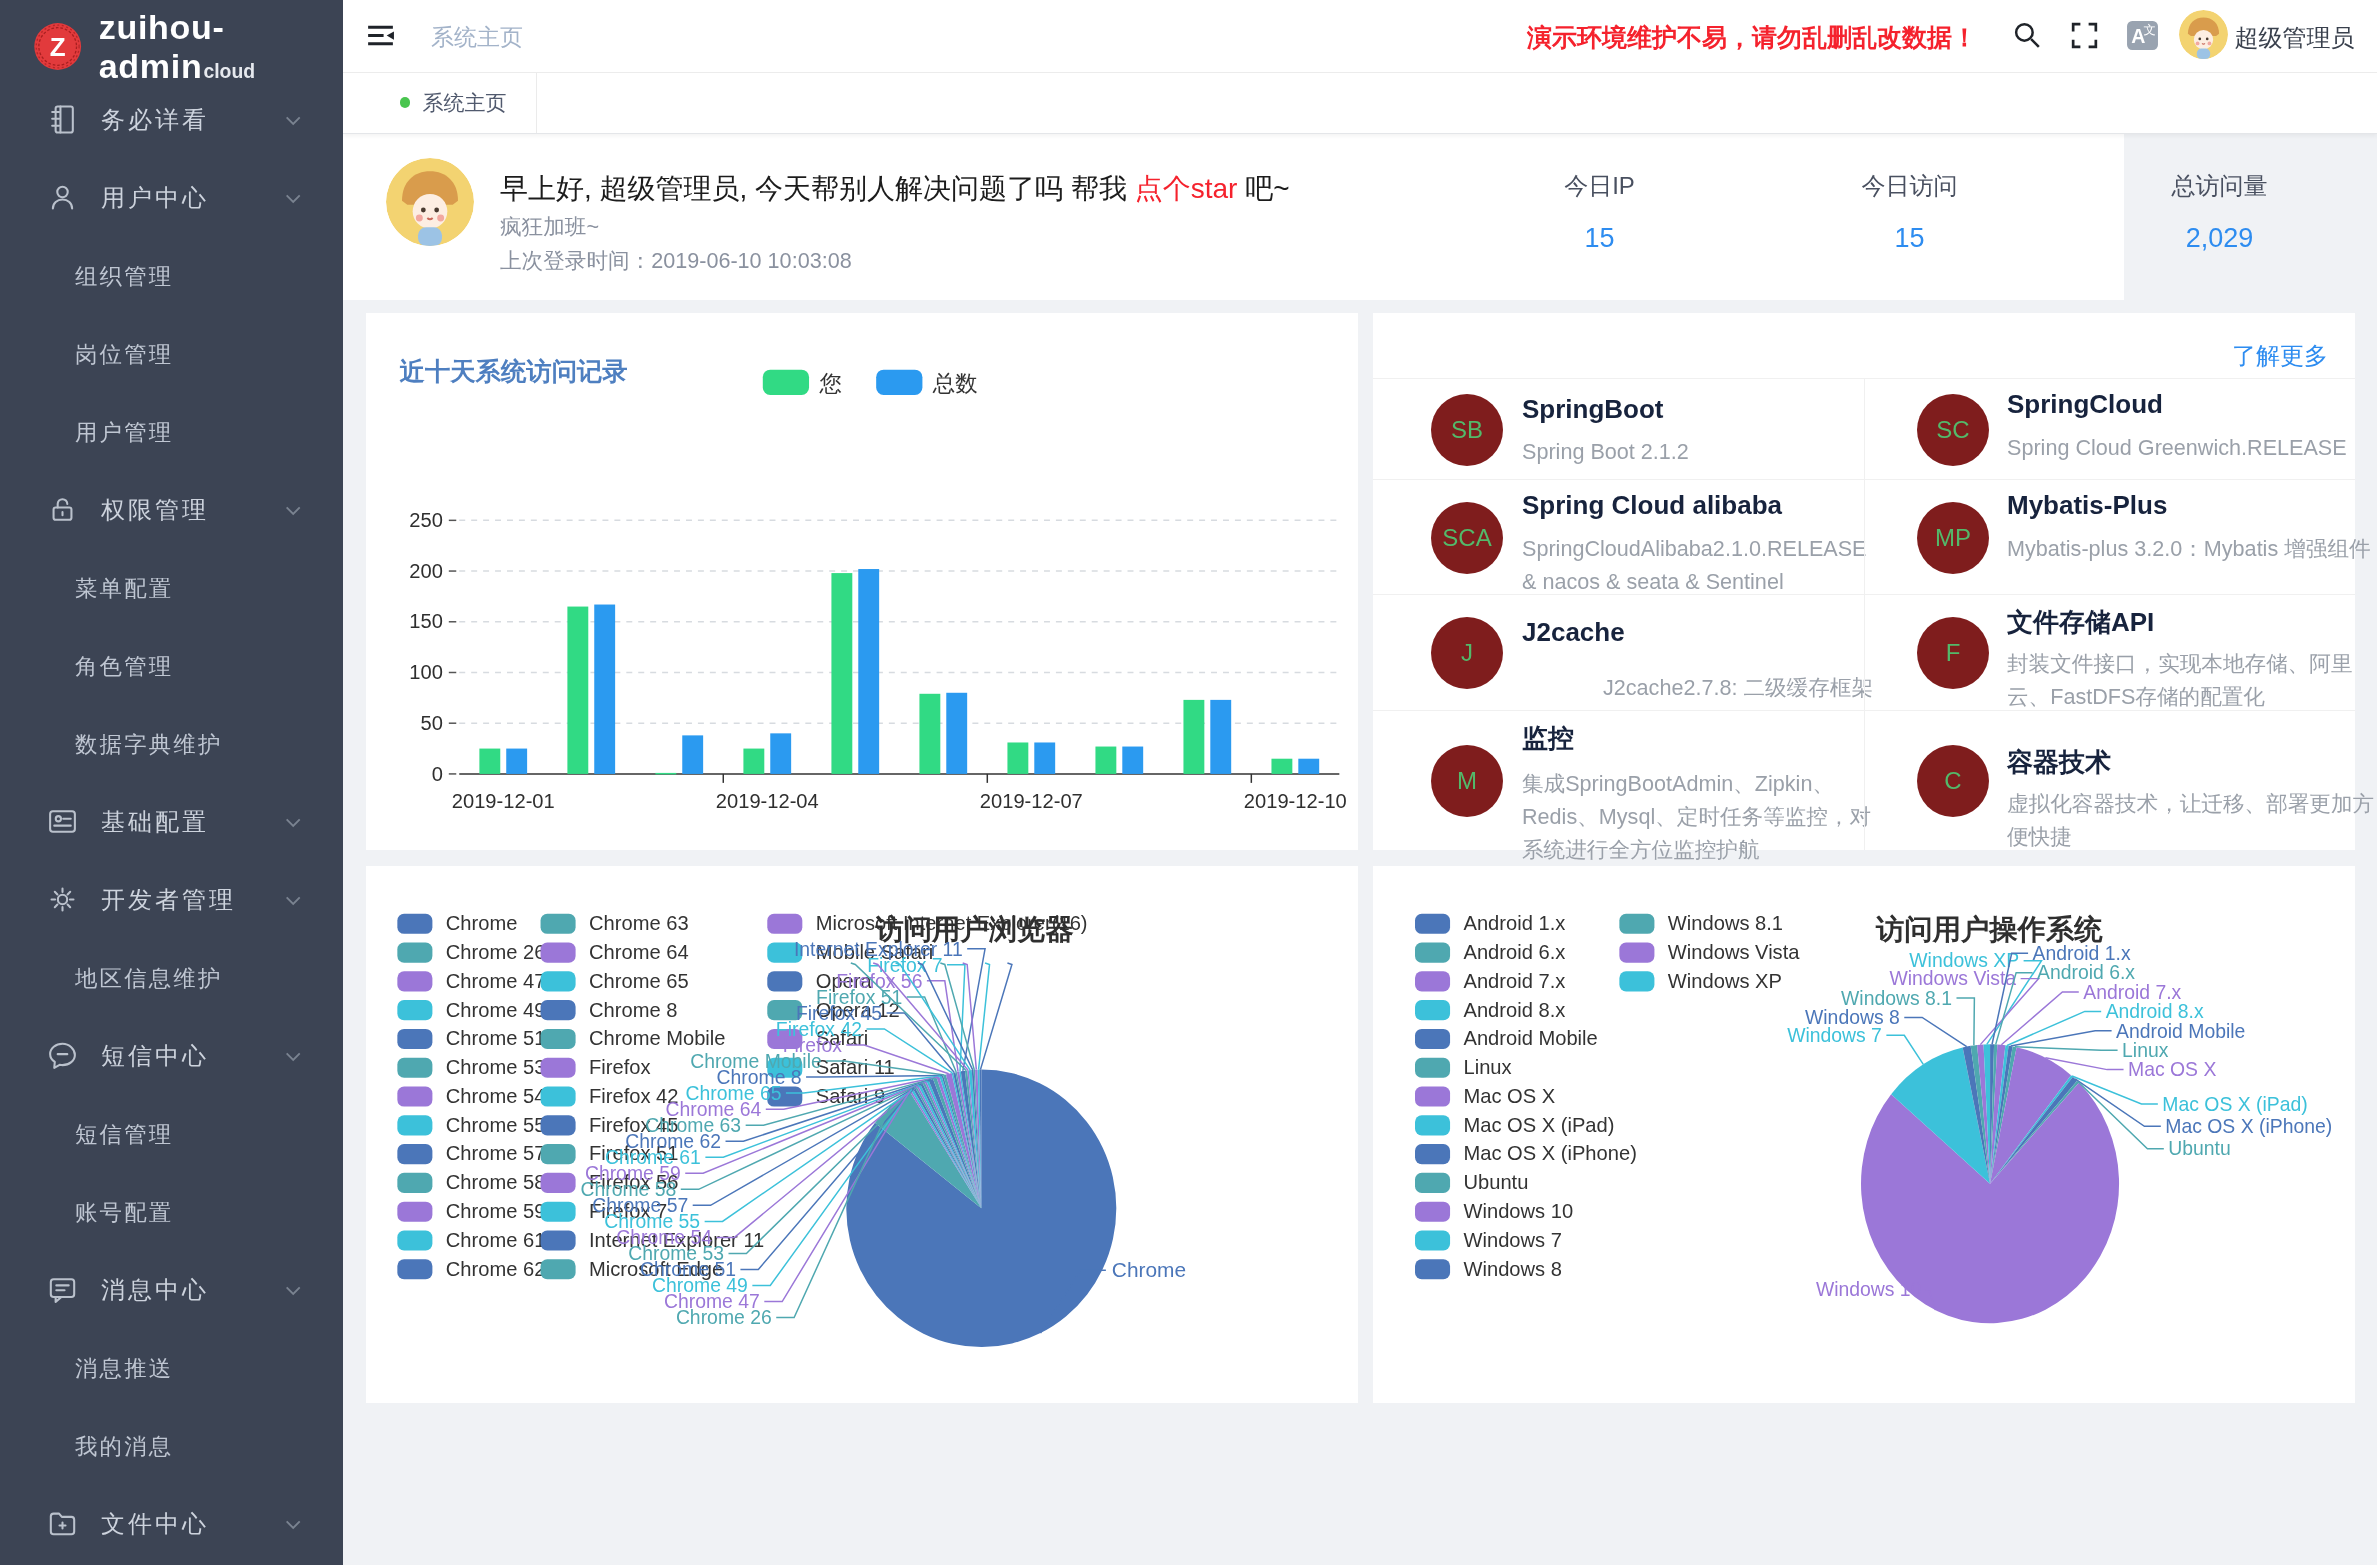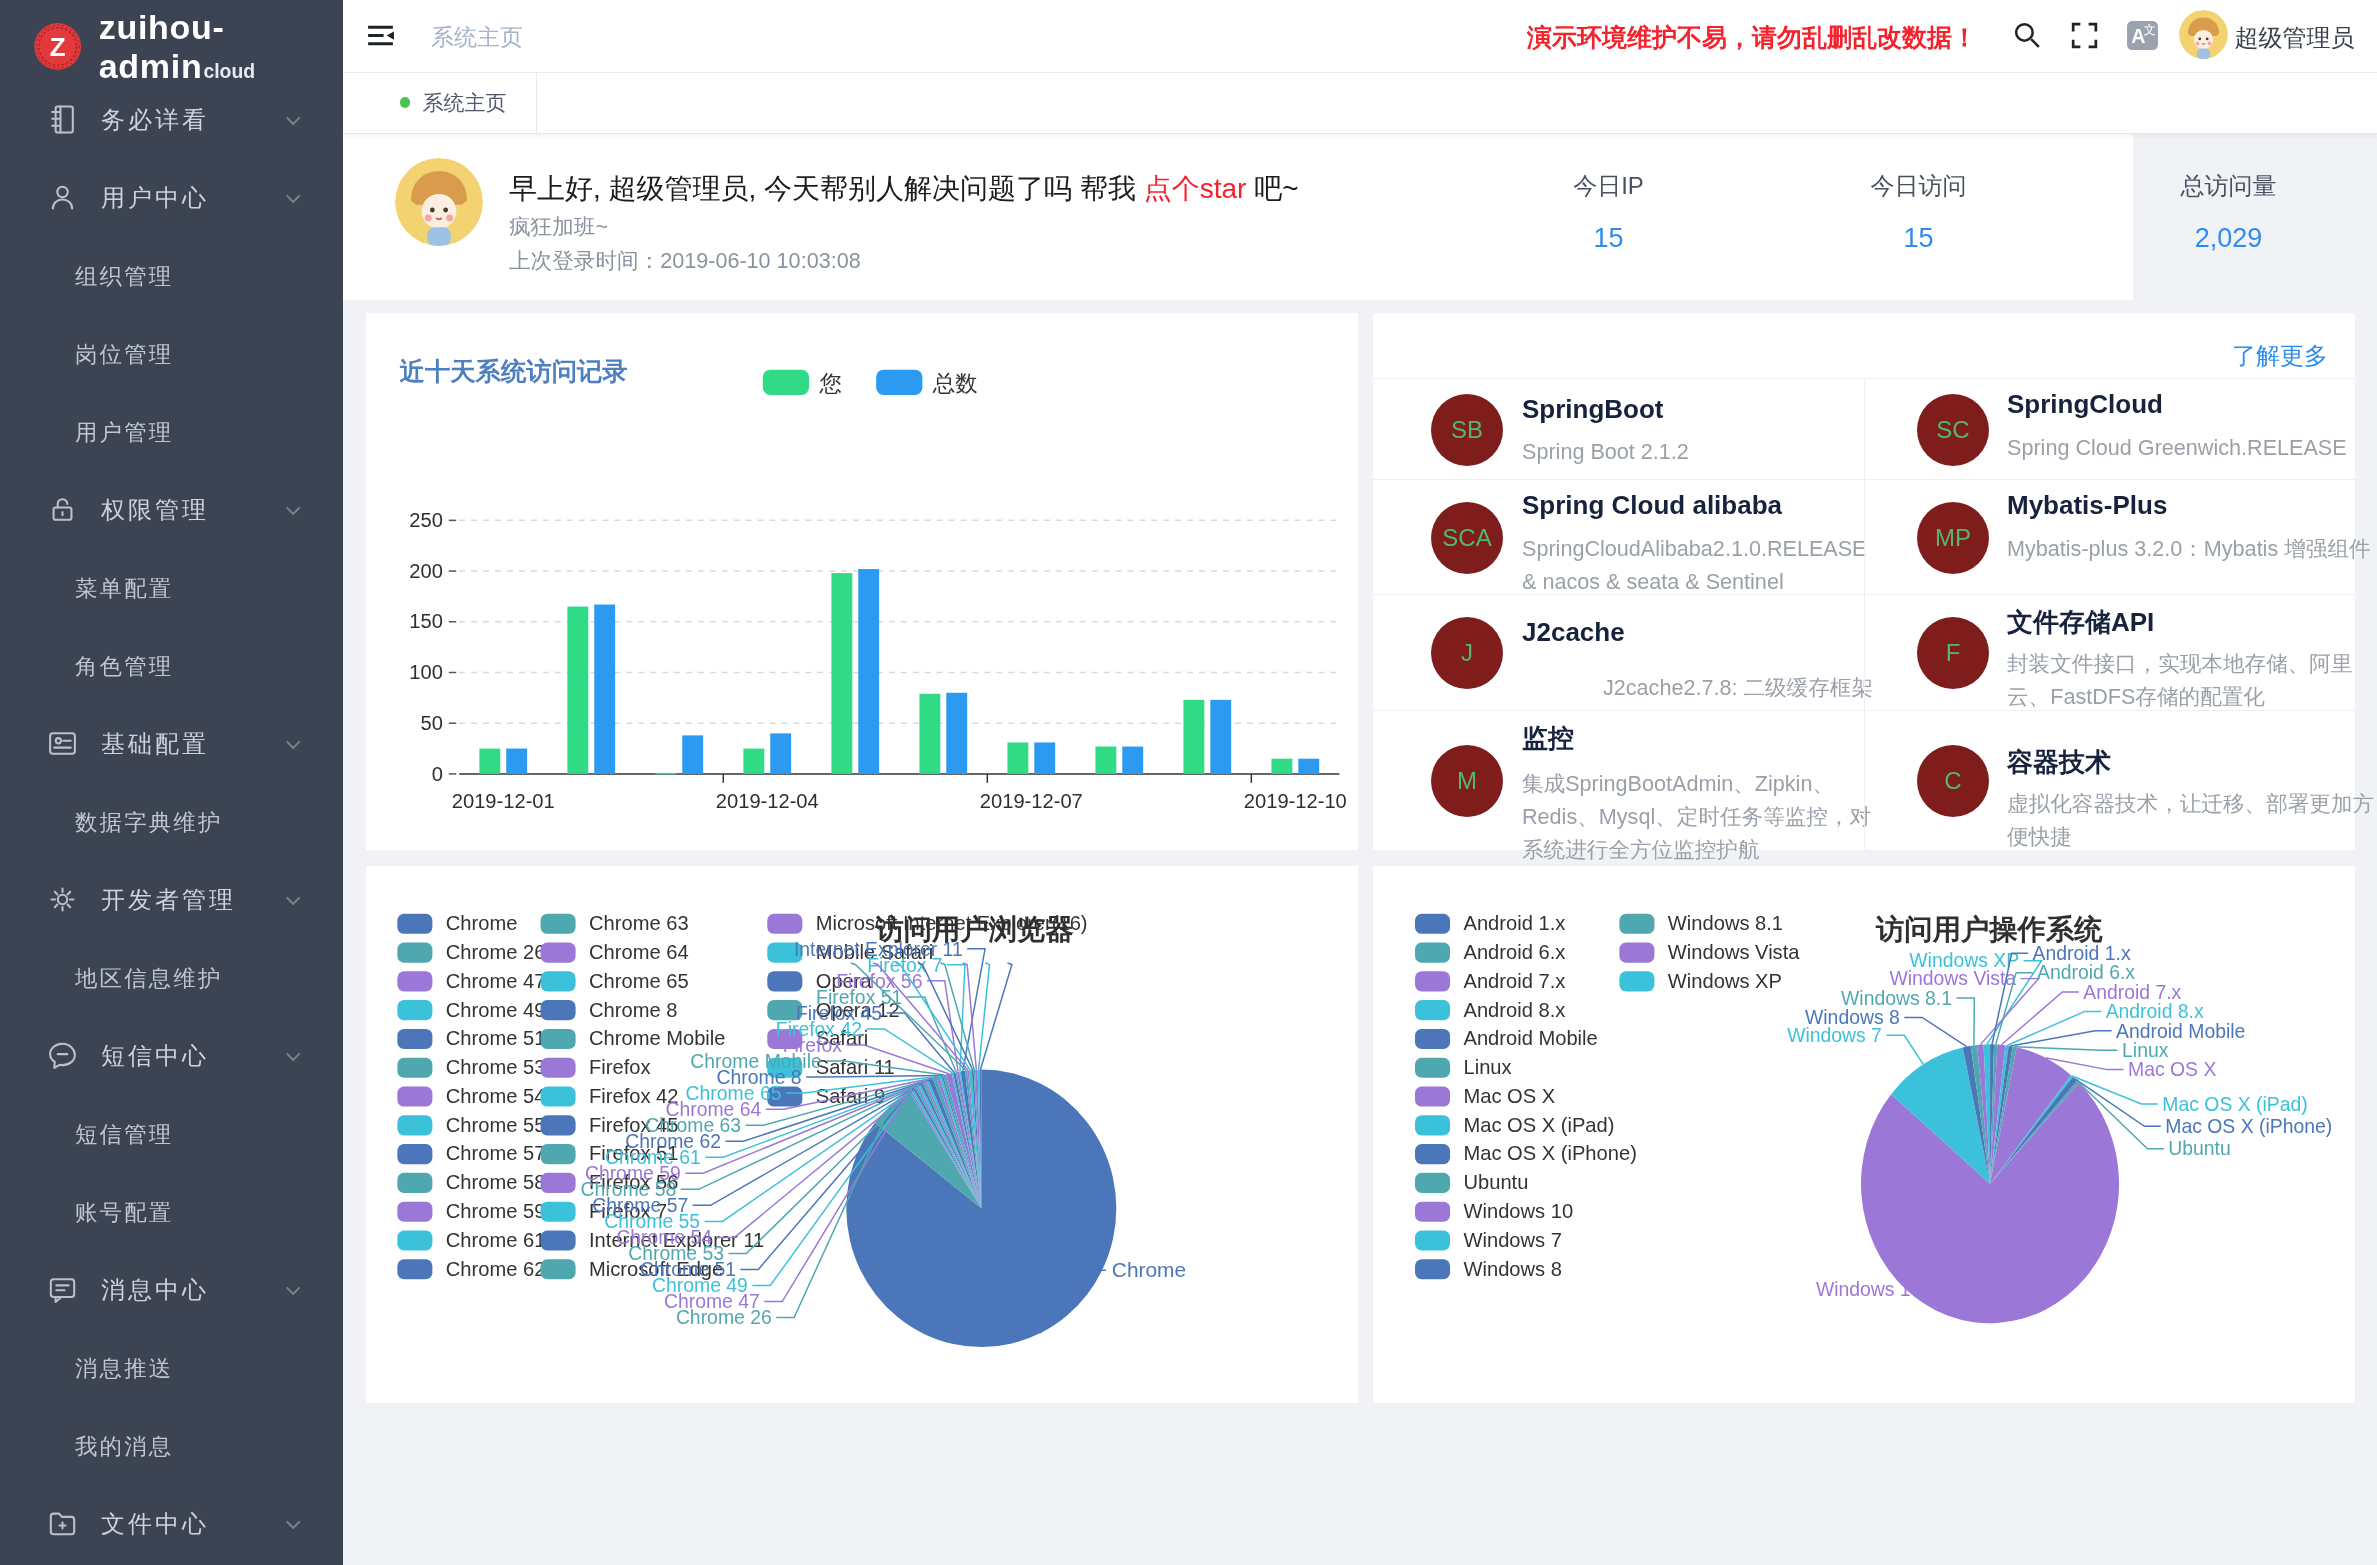--- a/index.html
+++ b/index.html
@@ -31,21 +31,21 @@
 
   
   .tabbar{position:absolute;left:343px;top:72px;width:2034px;height:61px;background:#fff;
           border-bottom:0.7px solid #e4e6e9;box-shadow:0 2.2px 4.5px rgba(0,0,0,.05);z-index:3}
   .tab{position:absolute;left:27px;top:0;height:61px;display:flex;align-items:center;gap:12px;
        padding:0 30px;border-right:1.5px solid #ebebeb;cursor:pointer}
   .tab-dot{width:10.4px;height:10.4px;border-radius:50%}
   .tab-label{font-size:21px;color:#515a6e}
 
   
-  .welcome{position:absolute;left:343px;top:134px;width:1790px;height:166px;background:#fff}
+  .welcome{position:absolute;left:334px;top:134px;width:1790px;height:166px;background:#fff}
   .wel-avatar{position:absolute;left:52px;top:24px;width:88px;height:88px;border-radius:50%;overflow:hidden}
   .wel-title{position:absolute;left:166px;top:36px;font-size:28px;color:#1c1c1c;white-space:nowrap}
   .wel-title .star{color:#f5222d;cursor:pointer}
   .wel-mood{position:absolute;left:166px;top:78px;font-size:21.6px;color:#8a919f}
   .wel-login{position:absolute;left:166px;top:112px;font-size:21.6px;color:#8a919f}
   .stat{position:absolute;top:0;width:239px;text-align:center}
   .stat .s-label{margin-top:36px;font-size:24px;color:#495060}
   .stat .s-value{margin-top:21px;font-size:27px;color:#2d8cf0}
 
   
@@ -131,35 +131,35 @@
         <svg class="chev" viewBox="0 0 24 24">
           <path d="M5 9l7 7 7-7" fill="none" stroke="#8a93a0" stroke-width="2"></path>
         </svg>
       </div>
       <div class="m-item sub">
         <span class="lbl">菜单配置</span>
       </div>
       <div class="m-item sub">
         <span class="lbl">角色管理</span>
       </div>
+      <div class="m-item sub">
+        <span class="lbl">数据字典维护</span>
+      </div>
       <div class="m-item">
         <svg class="ic" viewBox="0 0 24 24">
           <g fill="none" stroke="#bac1cc" stroke-width="1.5" stroke-linecap="round" stroke-linejoin="round">
             <rect x="3" y="4.5" width="18" height="15" rx="2"></rect>
             <circle cx="9" cy="10" r="1.9"></circle>
             <path d="M12.5 10H18M6 15h12"></path>
           </g>
         </svg>
         <span class="lbl">基础配置</span>
         <svg class="chev" viewBox="0 0 24 24">
           <path d="M5 9l7 7 7-7" fill="none" stroke="#8a93a0" stroke-width="2"></path>
         </svg>
-      </div>
-      <div class="m-item sub">
-        <span class="lbl">数据字典维护</span>
       </div>
       <div class="m-item">
         <svg class="ic" viewBox="0 0 24 24">
           <g fill="none" stroke="#bac1cc" stroke-width="1.5" stroke-linecap="round" stroke-linejoin="round">
             <circle cx="12" cy="12" r="3.4"></circle>
             <path d="M12 4v2.6M12 17.4V20M4 12h2.6M17.4 12H20M6.4 6.4l1.9 1.9M15.7 15.7l1.9 1.9M17.6 6.4l-1.9 1.9M8.3 15.7l-1.9 1.9"></path>
           </g>
         </svg>
         <span class="lbl">开发者管理</span>
         <svg class="chev" viewBox="0 0 24 24">

